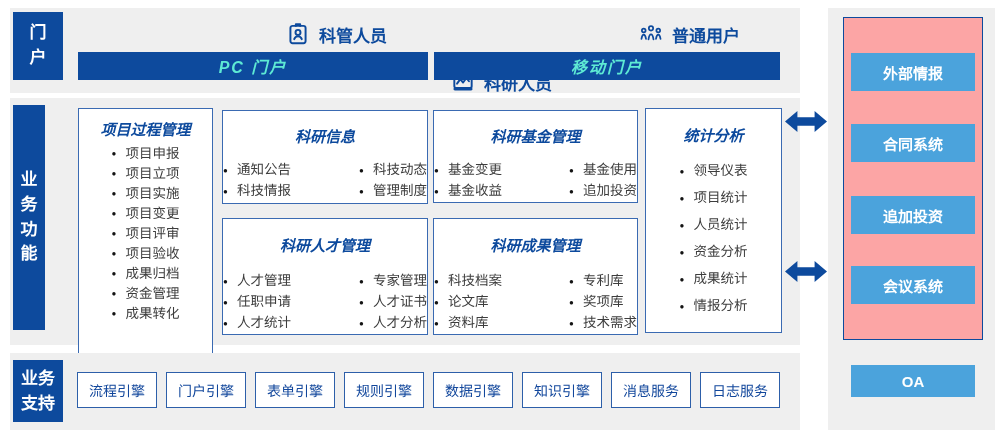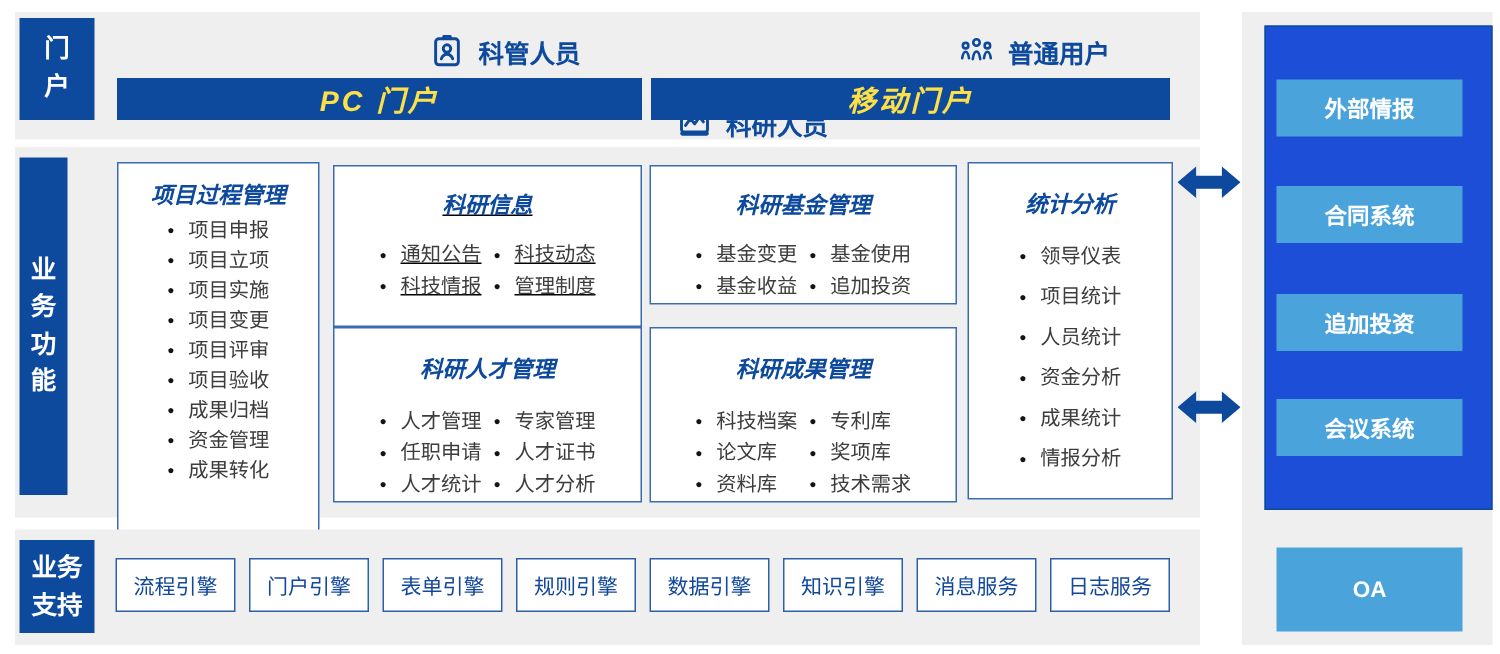--- a/index.html
+++ b/index.html
@@ -19,63 +19,63 @@
   .side-label .vtext { width:1.15em; word-break:break-all; line-height:1.45; text-align:center; }
   .side-label.wide .vtext { width:2.3em; line-height:1.5; }
   .portal-label  { left:3px; top:4px; width:50px; height:68px; }
   .biz-label     { left:3px; top:7px; width:32px; height:225px; }
   .support-label { left:3px; top:7px; width:50px; height:62px; }
 
   .user { position:absolute; top:11px; height:30px; display:flex; align-items:center; gap:8px;
           color:#0d4a9d; font-weight:bold; font-size:17px; }
   .user svg { display:block; }
 
-  .bar { position:absolute; top:44px; height:28px; background:#0d4a9d; color:#fde047;
-         font-weight:bold; font-style:italic; font-size:19px; letter-spacing:2px;
+  .bar { position:absolute; top:44px; height:28px; background:#0d4a9d; color:#5eead4;
+         font-weight:bold; font-style:italic; font-size:16px; letter-spacing:2px;
          display:flex; align-items:center; justify-content:center; }
   .bar-pc     { left:68px;  width:350px; }
   .bar-mobile { left:424px; width:346px; }
 
   .fbox { position:absolute; background:#fff; border:1px solid #3a6ab2; }
   .fbox .title { text-align:center; color:#0d4a9d; font-weight:bold; font-style:italic; font-size:15px; }
   .fbox ul { list-style:none; margin:0 auto; padding:0; display:table; }
   .fbox li { font-size:13.5px; color:#3d3d3d; line-height:20px; padding-left:14px;
              position:relative; white-space:nowrap; }
   .fbox li::before { content:"●"; position:absolute; left:0; top:50%; transform:translateY(-50%);
                      font-size:8px; color:#141414; }
-  .cols { display:flex; justify-content:center; gap:8px; }
+  .cols { display:flex; justify-content:space-between; gap:8px; }
   .cols ul { margin:0; }
 
   .box-project { left:68px;  top:10px;  width:135px; height:271px; }
   .box-project .title { margin-top:9px; }
   .box-project ul { margin-top:5px; }
-  .box-info    { left:212px; top:12px;  width:206px; height:108px;text-decoration:underline; }
+  .box-info    { left:212px; top:12px;  width:206px; height:94px; }
   .box-info .title, .box-fund .title { margin-top:14px; }
   .box-info .cols, .box-fund .cols { margin-top:13px; }
   .box-info li, .box-fund li, .box-talent li, .box-achieve li { line-height:21px; }
   .box-talent  { left:212px; top:120px; width:206px; height:117px; }
   .box-talent .title, .box-achieve .title { margin-top:15px; }
   .box-talent .cols, .box-achieve .cols { margin-top:15px; }
   .box-fund    { left:423px; top:12px;  width:205px; height:93px; }
   .box-achieve { left:423px; top:120px; width:205px; height:117px; }
   .box-stats   { left:635px; top:10px;  width:137px; height:225px; }
   .box-stats .title { margin-top:15px;text-align:center; }
   .box-stats ul { margin-top:12px; }
   .box-stats li { line-height:27px; }
 
   .engines { position:absolute; left:67px; top:19px; display:flex; gap:9px; }
   .engine { width:80px; height:36px; background:#fff; border:1.5px solid #2d5fa9; color:#12479c;
             font-size:14px; display:flex; align-items:center; justify-content:center; white-space:nowrap; }
 
-  .ext-box { position:absolute; left:15px; top:9px; width:152px; height:323px;
-             background:#1d4ed8; border:1px solid #0d4a9d;font-family:Liberation Serif, serif; }
+  .ext-box { position:absolute; left:15px; top:9px; width:140px; height:323px;
+             background:#fca5a5; border:1px solid #0d4a9d; }
   .sysbtn { position:absolute; left:7px; width:124px; height:38px; background:#4ba3dc; color:#fff;
             font-weight:bold; font-size:15px; display:flex; align-items:center; justify-content:center; }
   .sys-0 { top:35px; } .sys-1 { top:106px; } .sys-2 { top:178px; } .sys-3 { top:248px; }
-  .oa-btn { position:absolute; left:23px; top:357px; width:124px; height:56px; background:#4ba3dc;
+  .oa-btn { position:absolute; left:23px; top:357px; width:124px; height:32px; background:#4ba3dc;
             color:#fff; font-weight:bold; font-size:15px; display:flex; align-items:center; justify-content:center; }
 
   .link-arrow { position:absolute; left:785px; width:42px; height:27px; }
   .arrow-1 { top:108px; } .arrow-2 { top:258px; }
 </style>
 </head>
 <body>
 
 <div class="stage">
 

